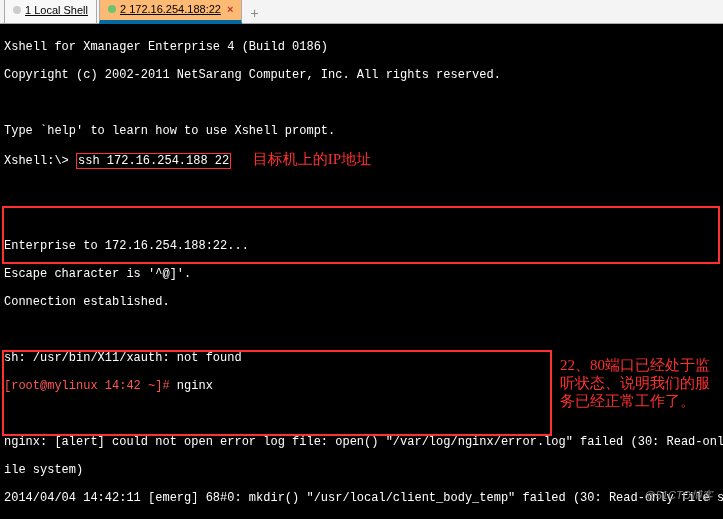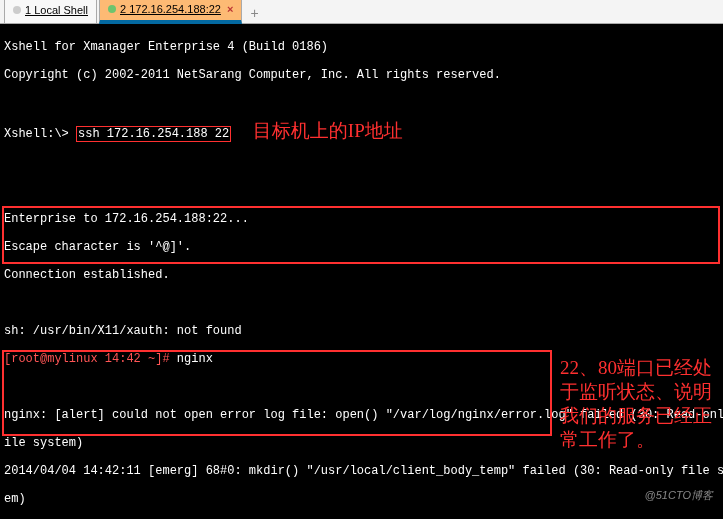--- a/index.html
+++ b/index.html
@@ -10,21 +10,21 @@
 .tab.active{background:#fdba74;border-bottom:4px solid #0369a1;margin-bottom:-1px}
 .tab .dot{width:8px;height:8px;border-radius:50%;margin-right:4px}
 .tab .dot.green{background:#6ec46e}
 .tab .dot.gray{background:#ccc}
 .tab .lbl{text-decoration:underline}
 .tab .close{margin-left:6px;color:#b33;font-weight:bold}
 .plus{padding:2px 6px;color:#888;font-size:14px}
 .term{font-family:Consolas,"Courier New",monospace;font-size:12px;line-height:14px;color:#fff;padding:2px 4px;white-space:pre;position:relative}
 .red{color:#ff5555}
 .box{border:1px solid #ff3030;display:inline-block;padding:0 1px}
-.anno{color:#ff3030;font-family:"Microsoft YaHei",SimSun;font-size:19px}
+.anno{color:#ff3030;font-family:"Microsoft YaHei",SimSun;font-size:15px}
 .bigbox{position:absolute;border:2px solid #ff3030}
 .wm{position:absolute;right:10px;bottom:16px;color:#888;font-size:11px;font-style:italic}
 .line{display:block}
 </style>
 </head>
 <body>
 
 <div class="tabbar">
   <div class="tab inactive">
     <span class="dot gray"></span>
@@ -35,20 +35,21 @@
     <span class="lbl">2 172.16.254.188:22</span>
     <span class="close">×</span>
   </div>
   <div class="plus">+</div>
 </div>
 
 <div class="term">
 <span class="line">Xshell for Xmanager Enterprise 4 (Build 0186)</span>
 <span class="line">Copyright (c) 2002-2011 NetSarang Computer, Inc. All rights reserved.</span>
 <span class="line"> </span>
+<span class="line">Type `help' to learn how to use Xshell prompt.</span>
 <span class="line"><span>Xshell:\&gt;</span> <span class="box">ssh 172.16.254.188 22</span>   <span class="anno">目标机上的IP地址</span></span>
 <span class="line"> </span>
 <span class="line"> </span>
 <span class="line">Enterprise to 172.16.254.188:22...</span>
 <span class="line">Escape character is '^@]'.</span>
 <span class="line">Connection established.</span>
 <span class="line"> </span>
 <span class="line">sh: /usr/bin/X11/xauth: not found</span>
 <span class="line"><span class="red">[root@mylinux 14:42 ~]#</span> <span>nginx</span></span>
 
@@ -68,16 +69,16 @@
 <div class="bigbox" style="left:2px;top:326px;width:550px;height:86px"></div>
 
 
 
 
 
 
 
 
 
-<div class="anno" style="position:absolute;left:560px;top:332px;width:155px;white-space:normal;line-height:24px">22、80端口已经处于监听状态、说明我们的服务已经正常工作了。</div>
+<div class="anno" style="position:absolute;left:560px;top:332px;width:155px;white-space:normal;line-height:18px">22、80端口已经处于监听状态、说明我们的服务已经正常工作了。</div>
 </div>
 
 <div class="wm">@51CTO博客</div>
 
 </body></html>

